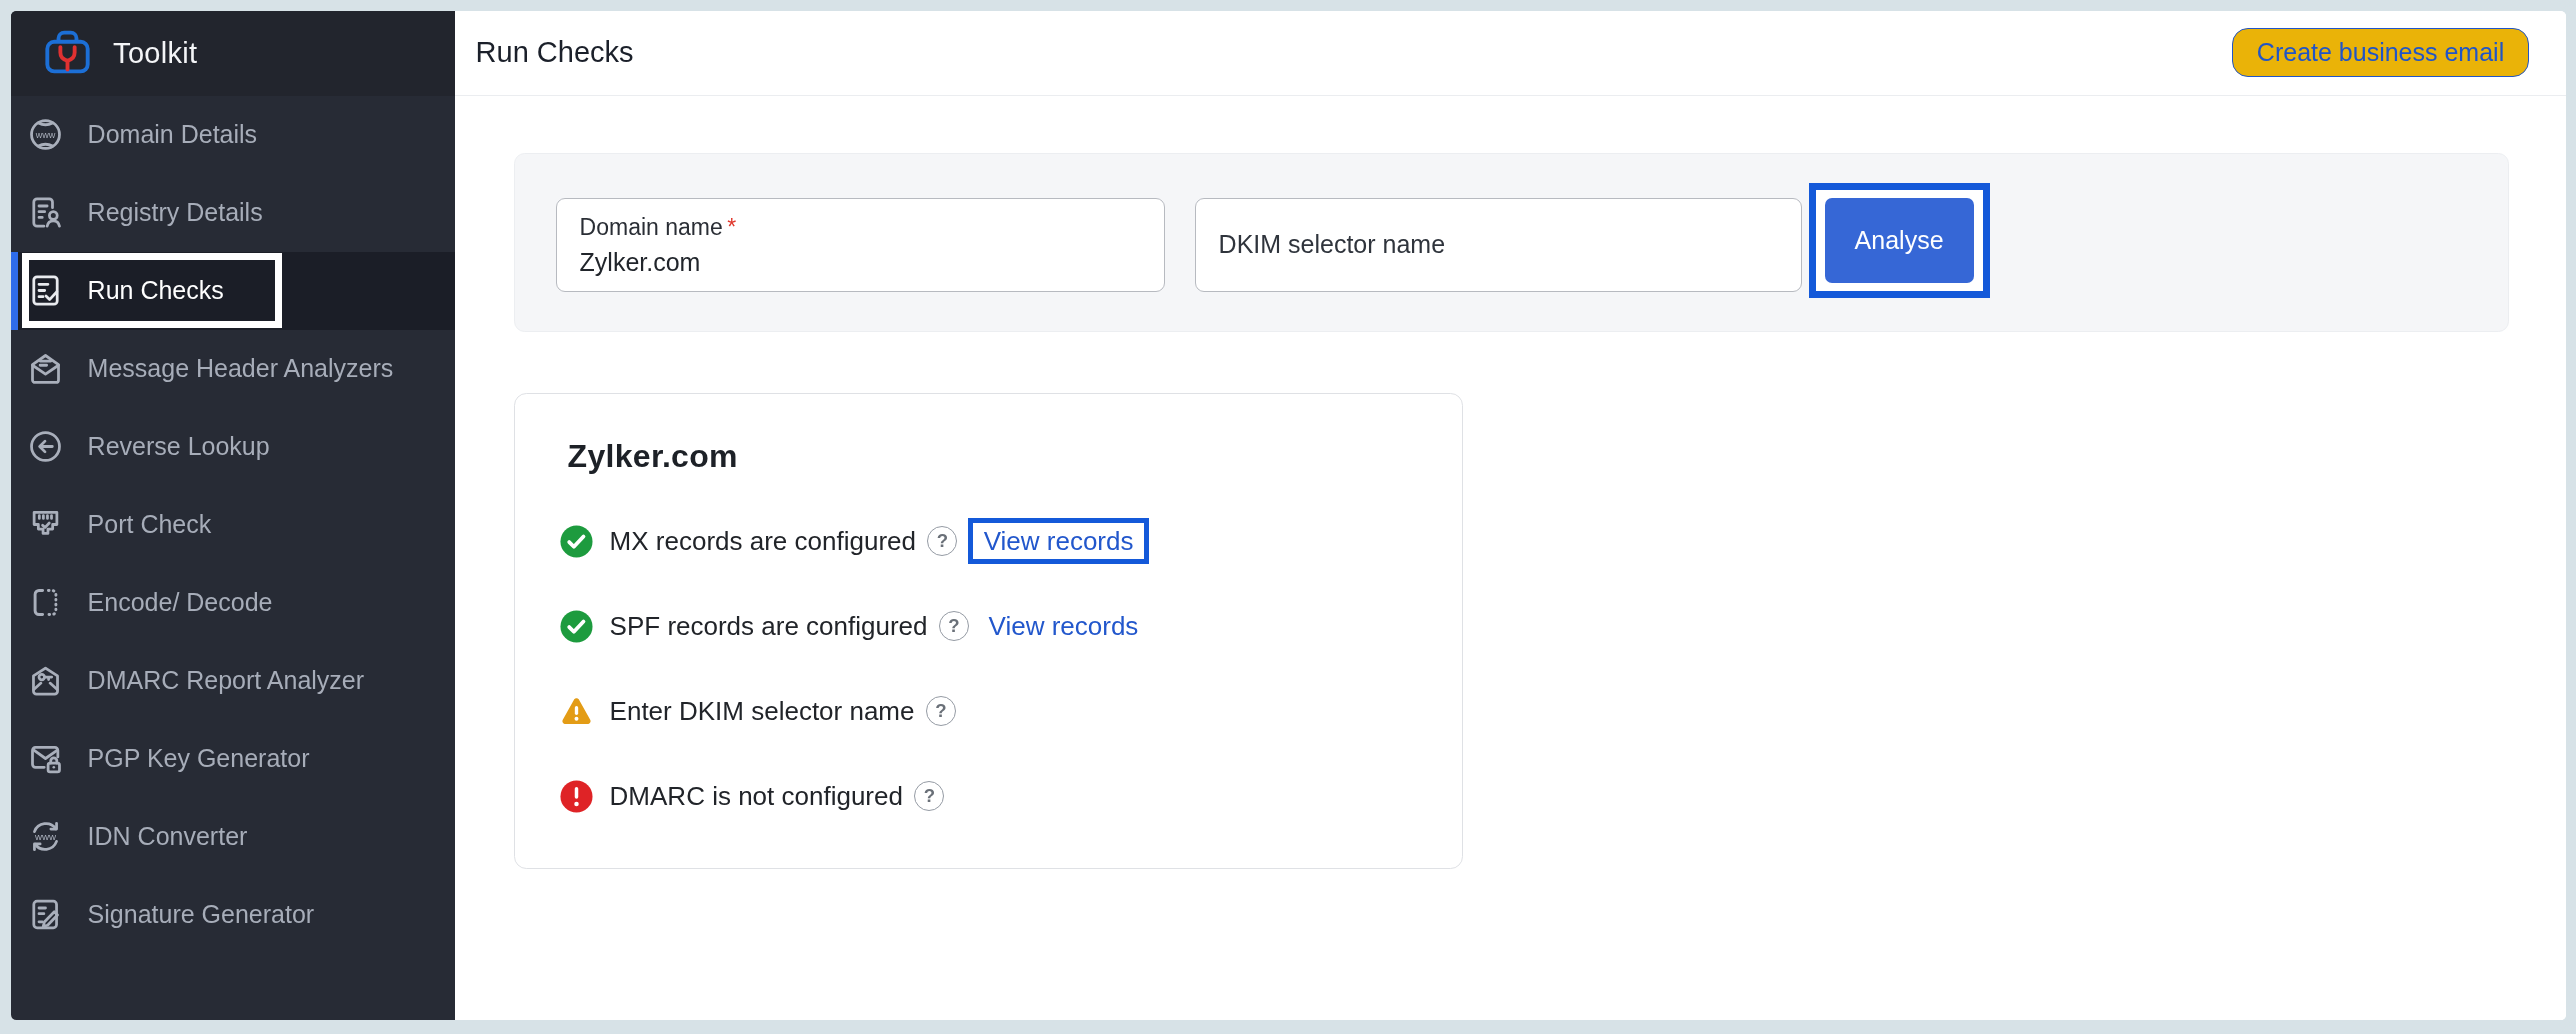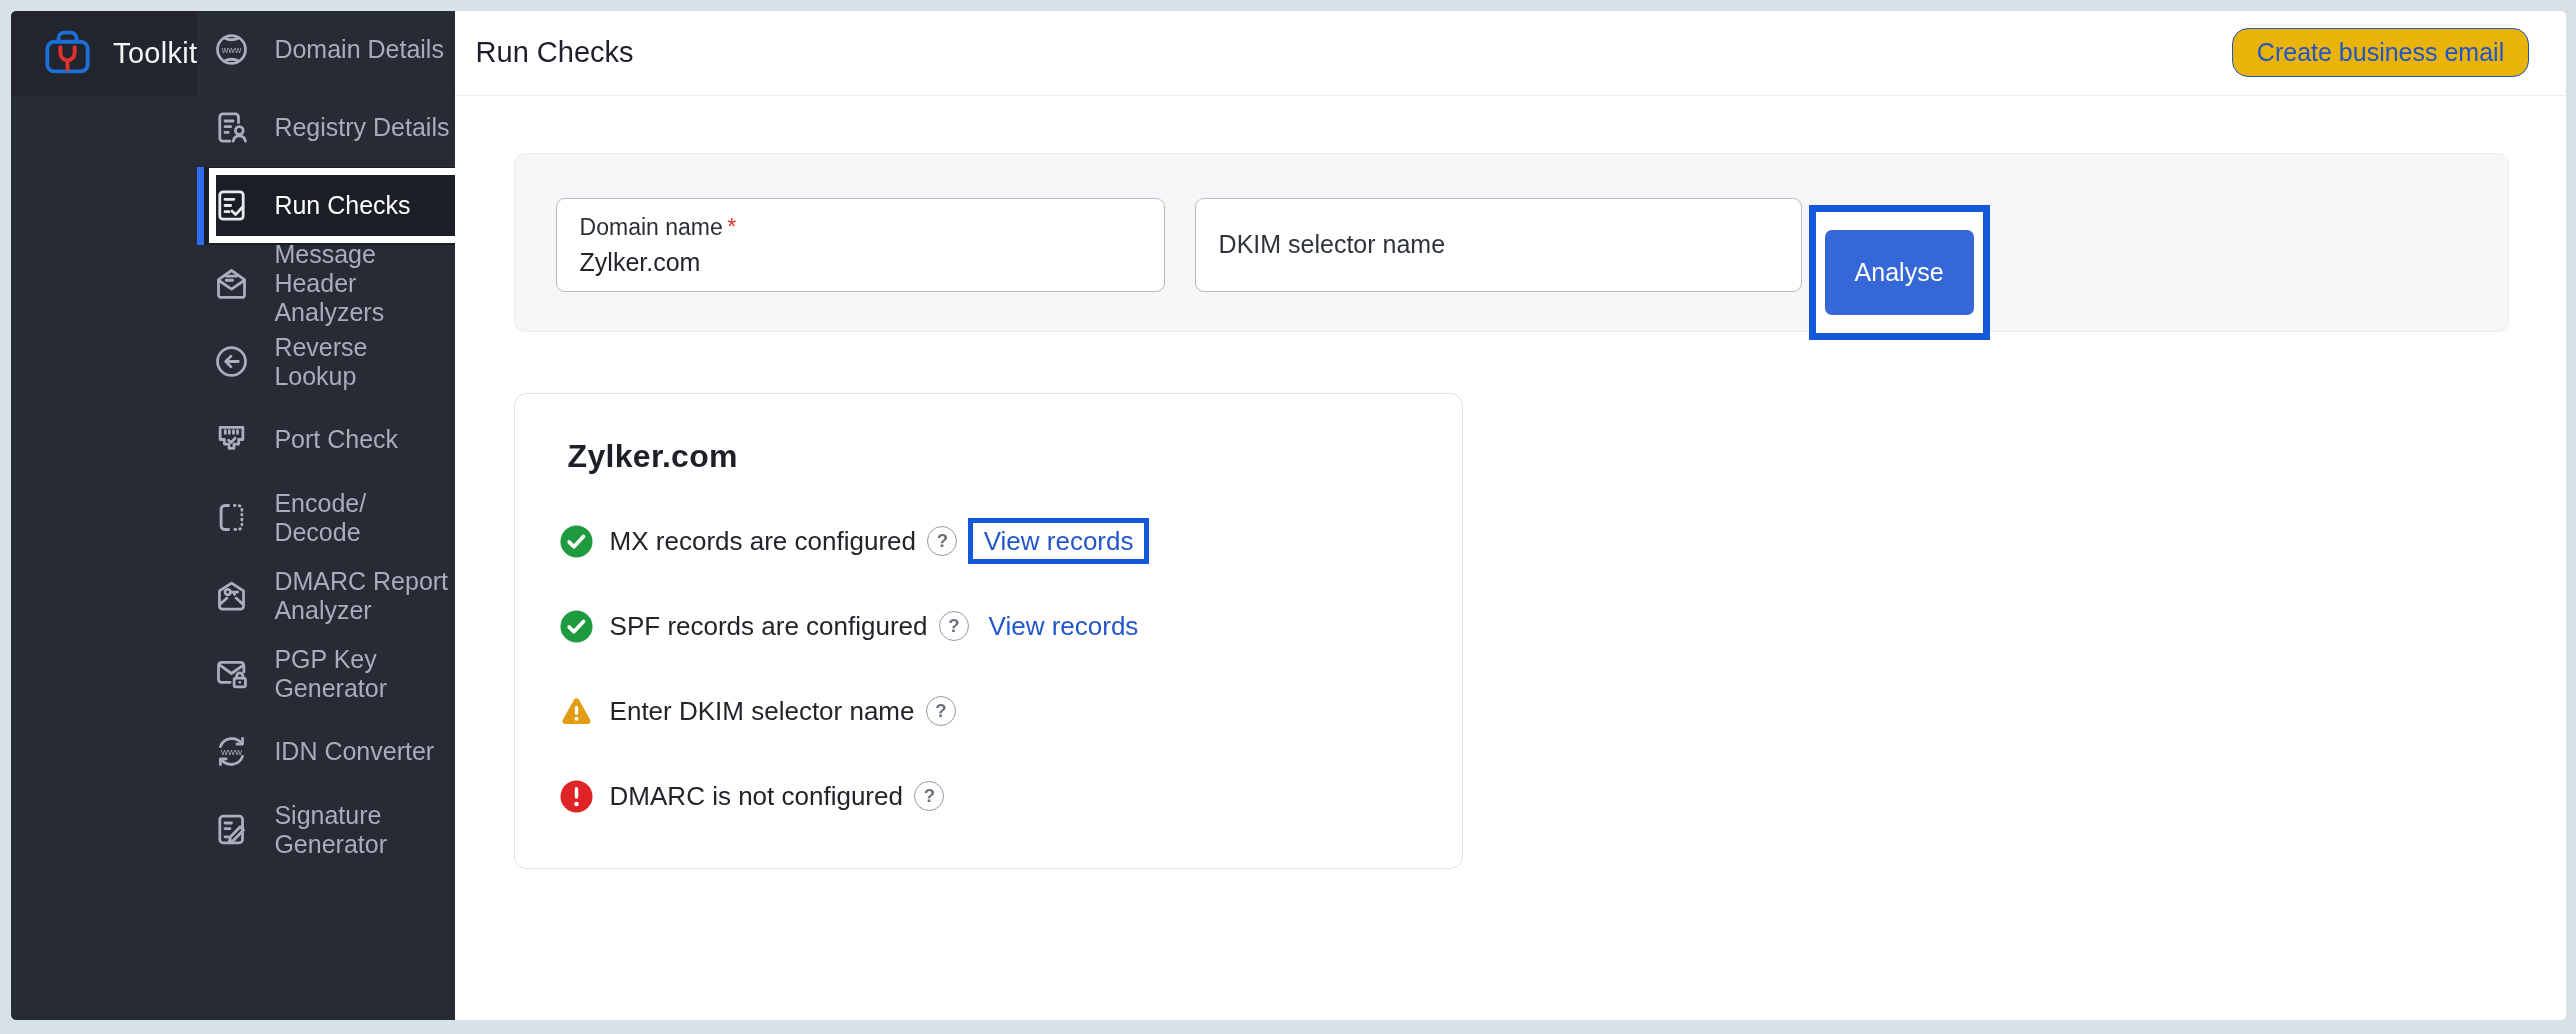--- a/index.html
+++ b/index.html
@@ -10,21 +10,21 @@
     -webkit-font-smoothing:antialiased;
     overflow:hidden;
   }
   .stage{position:relative;width:2576px;height:1034px;}
   .app{
     position:absolute;left:10.6px;top:10.6px;right:9.8px;bottom:14px;
     display:flex;background:#ffffff;border-radius:5.3px;overflow:hidden;
   }
 
   
-  .sidebar{width:444px;flex:0 0 444px;background:#272b35;display:flex;flex-direction:row;}
+  .sidebar{width:444px;flex:0 0 444px;background:#272b35;display:flex;flex-direction:column;}
   .sidebar-header{
     height:85px;flex:0 0 85px;background:#22252d;
     display:flex;align-items:center;padding-left:30px;gap:19.5px;
   }
   .app-title{color:#f4f5f7;font-size:29px;font-weight:500;letter-spacing:0.3px;}
   .nav{flex:1;overflow:hidden;}
   .nav-item{
     height:78px;display:flex;align-items:center;gap:23px;
     padding-left:15px;color:#a7adb9;font-size:25px;cursor:pointer;
     position:relative;box-sizing:border-box;
@@ -71,21 +71,21 @@
     display:block;border:none;outline:none;background:transparent;
     font-family:inherit;font-size:25px;color:#21252b;margin-top:7px;padding:0;width:532px;
   }
   .field-dkim{left:680px;width:607px;padding:0;}
   .field-dkim input{
     width:100%;height:100%;border:none;outline:none;background:transparent;
     font-family:inherit;font-size:25px;color:#1d4ed8;padding-left:23px;box-sizing:border-box;
   }
   .field-dkim input::placeholder{color:#2f343c;opacity:1;}
   .analyse-annotation{
-    position:absolute;left:1294px;top:51px;width:181px;height:135px;
+    position:absolute;left:1294px;top:29px;width:181px;height:115px;
     background:#ffffff;border:7px solid #1459d9;box-sizing:border-box;
     display:flex;align-items:center;justify-content:center;
   }
   .analyse-btn{
     width:149px;height:85px;background:#3667d6;color:#ffffff;
     border:none;border-radius:7px;font-size:25px;font-family:inherit;cursor:pointer;
   }
 
   
   .results-card{

